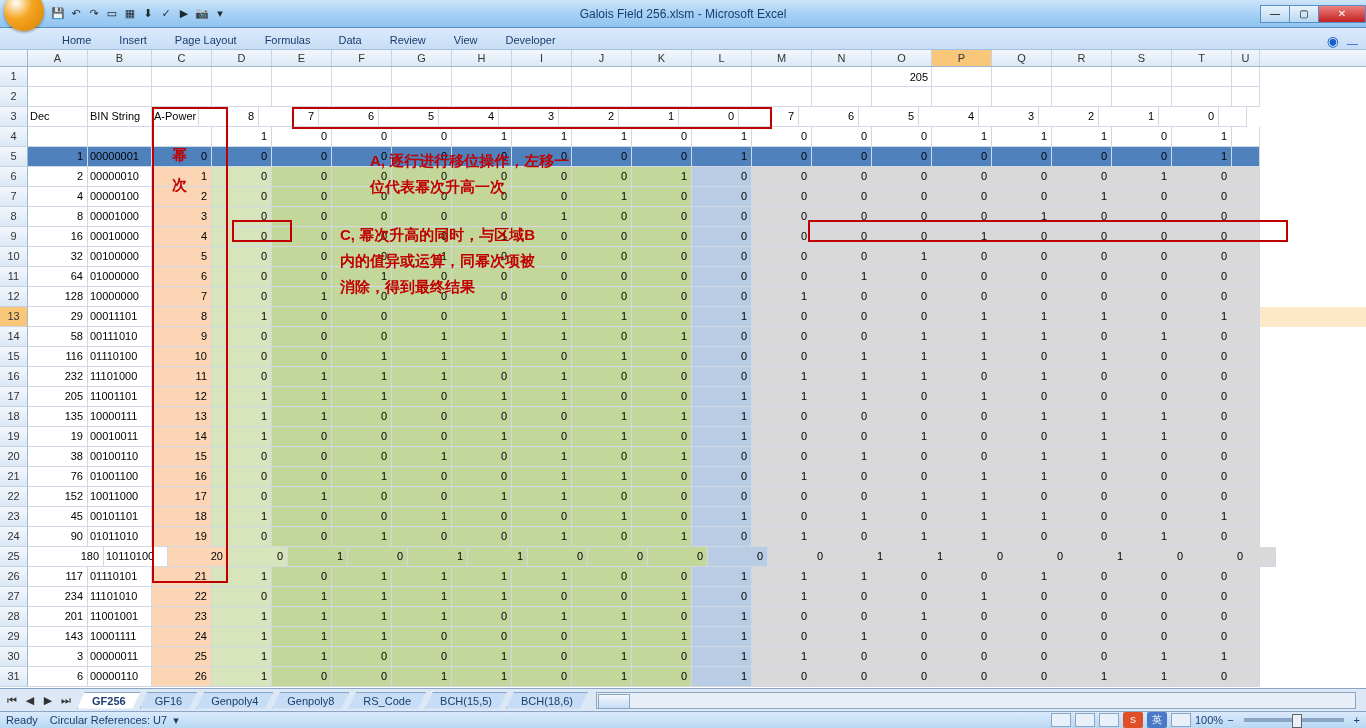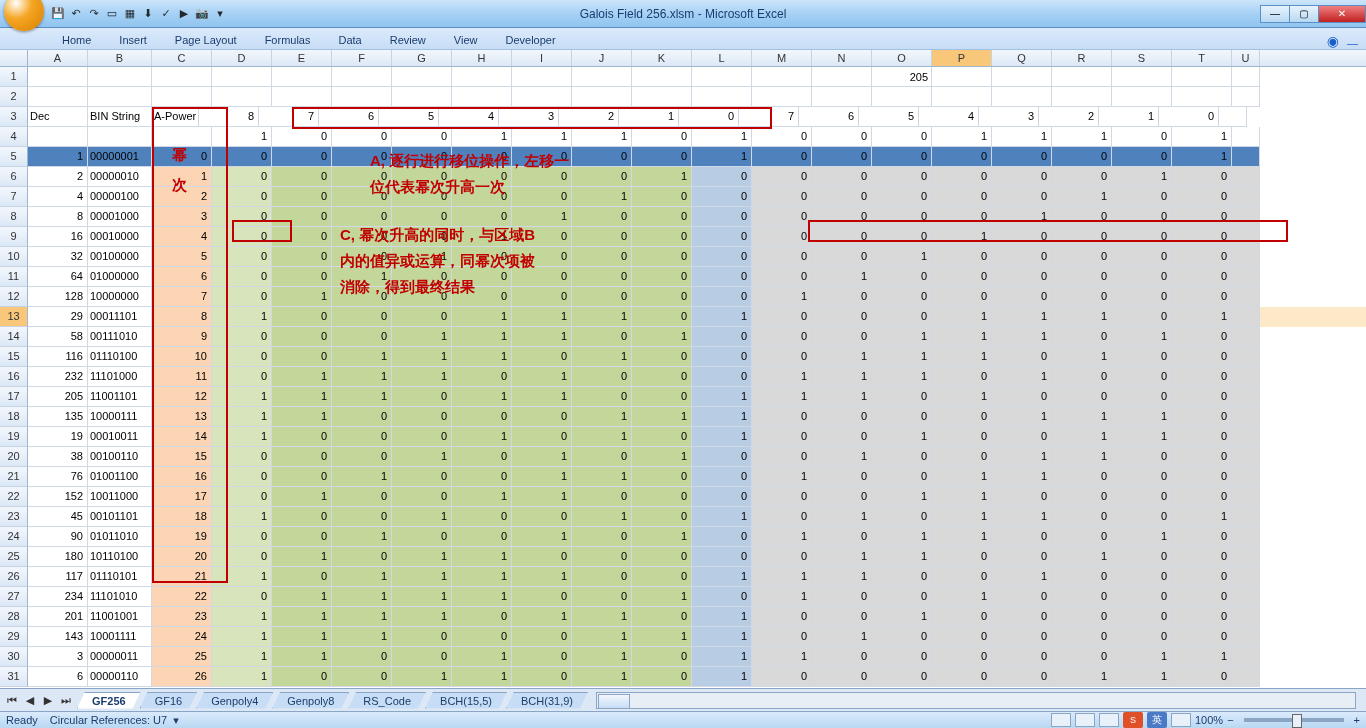--- a/index.html
+++ b/index.html
@@ -689,21 +689,21 @@
         <div class="cell num gray" style="width: 60px;">1</div>
         <div class="cell num gray" style="width: 60px;">1</div>
         <div class="cell num gray" style="width: 60px;">0</div>
         <div class="cell num gray" style="width: 60px;">0</div>
         <div class="cell num gray" style="width: 60px;">1</div>
         <div class="cell num gray" style="width: 60px;">0</div>
         <div class="cell num gray" style="width: 28px;"></div>
       </div>
       <div class="row">
         <div class="rhdr">25</div>
-        <div class="cell num white" style="width: 60px;">180</div>
+        <div class="cell num white" style="width: 76px;">180</div>
         <div class="cell txt white" style="width: 64px;">10110100</div>
         <div class="cell num peach" style="width: 60px;">20</div>
         <div class="cell num green" style="width: 60px;">0</div>
         <div class="cell num olive" style="width: 60px;">1</div>
         <div class="cell num olive" style="width: 60px;">0</div>
         <div class="cell num olive" style="width: 60px;">1</div>
         <div class="cell num olive" style="width: 60px;">1</div>
         <div class="cell num olive" style="width: 60px;">0</div>
         <div class="cell num olive" style="width: 60px;">0</div>
         <div class="cell num olive" style="width: 60px;">0</div>
@@ -883,21 +883,21 @@
     <span>▶</span>
     <span>⏭</span>
   </div>
   <div id="sheettabs-inner" style="display:flex;">
       <div class="sheet-tab active">GF256</div>
       <div class="sheet-tab inactive">GF16</div>
       <div class="sheet-tab inactive">Genpoly4</div>
       <div class="sheet-tab inactive">Genpoly8</div>
       <div class="sheet-tab inactive">RS_Code</div>
       <div class="sheet-tab inactive">BCH(15,5)</div>
-      <div class="sheet-tab inactive">BCH(31,9)</div>
+      <div class="sheet-tab inactive">BCH(18,6)</div>
     </div>
   <div class="hscrollbar"></div>
 </div>
 
 <div class="statusbar">
   <span>Ready</span>
   <span style="margin-left:12px;">Circular References: U7</span>
   <span style="margin-left:6px;">▾</span>
   <div class="status-right">
     <div class="viewbtn"></div>

